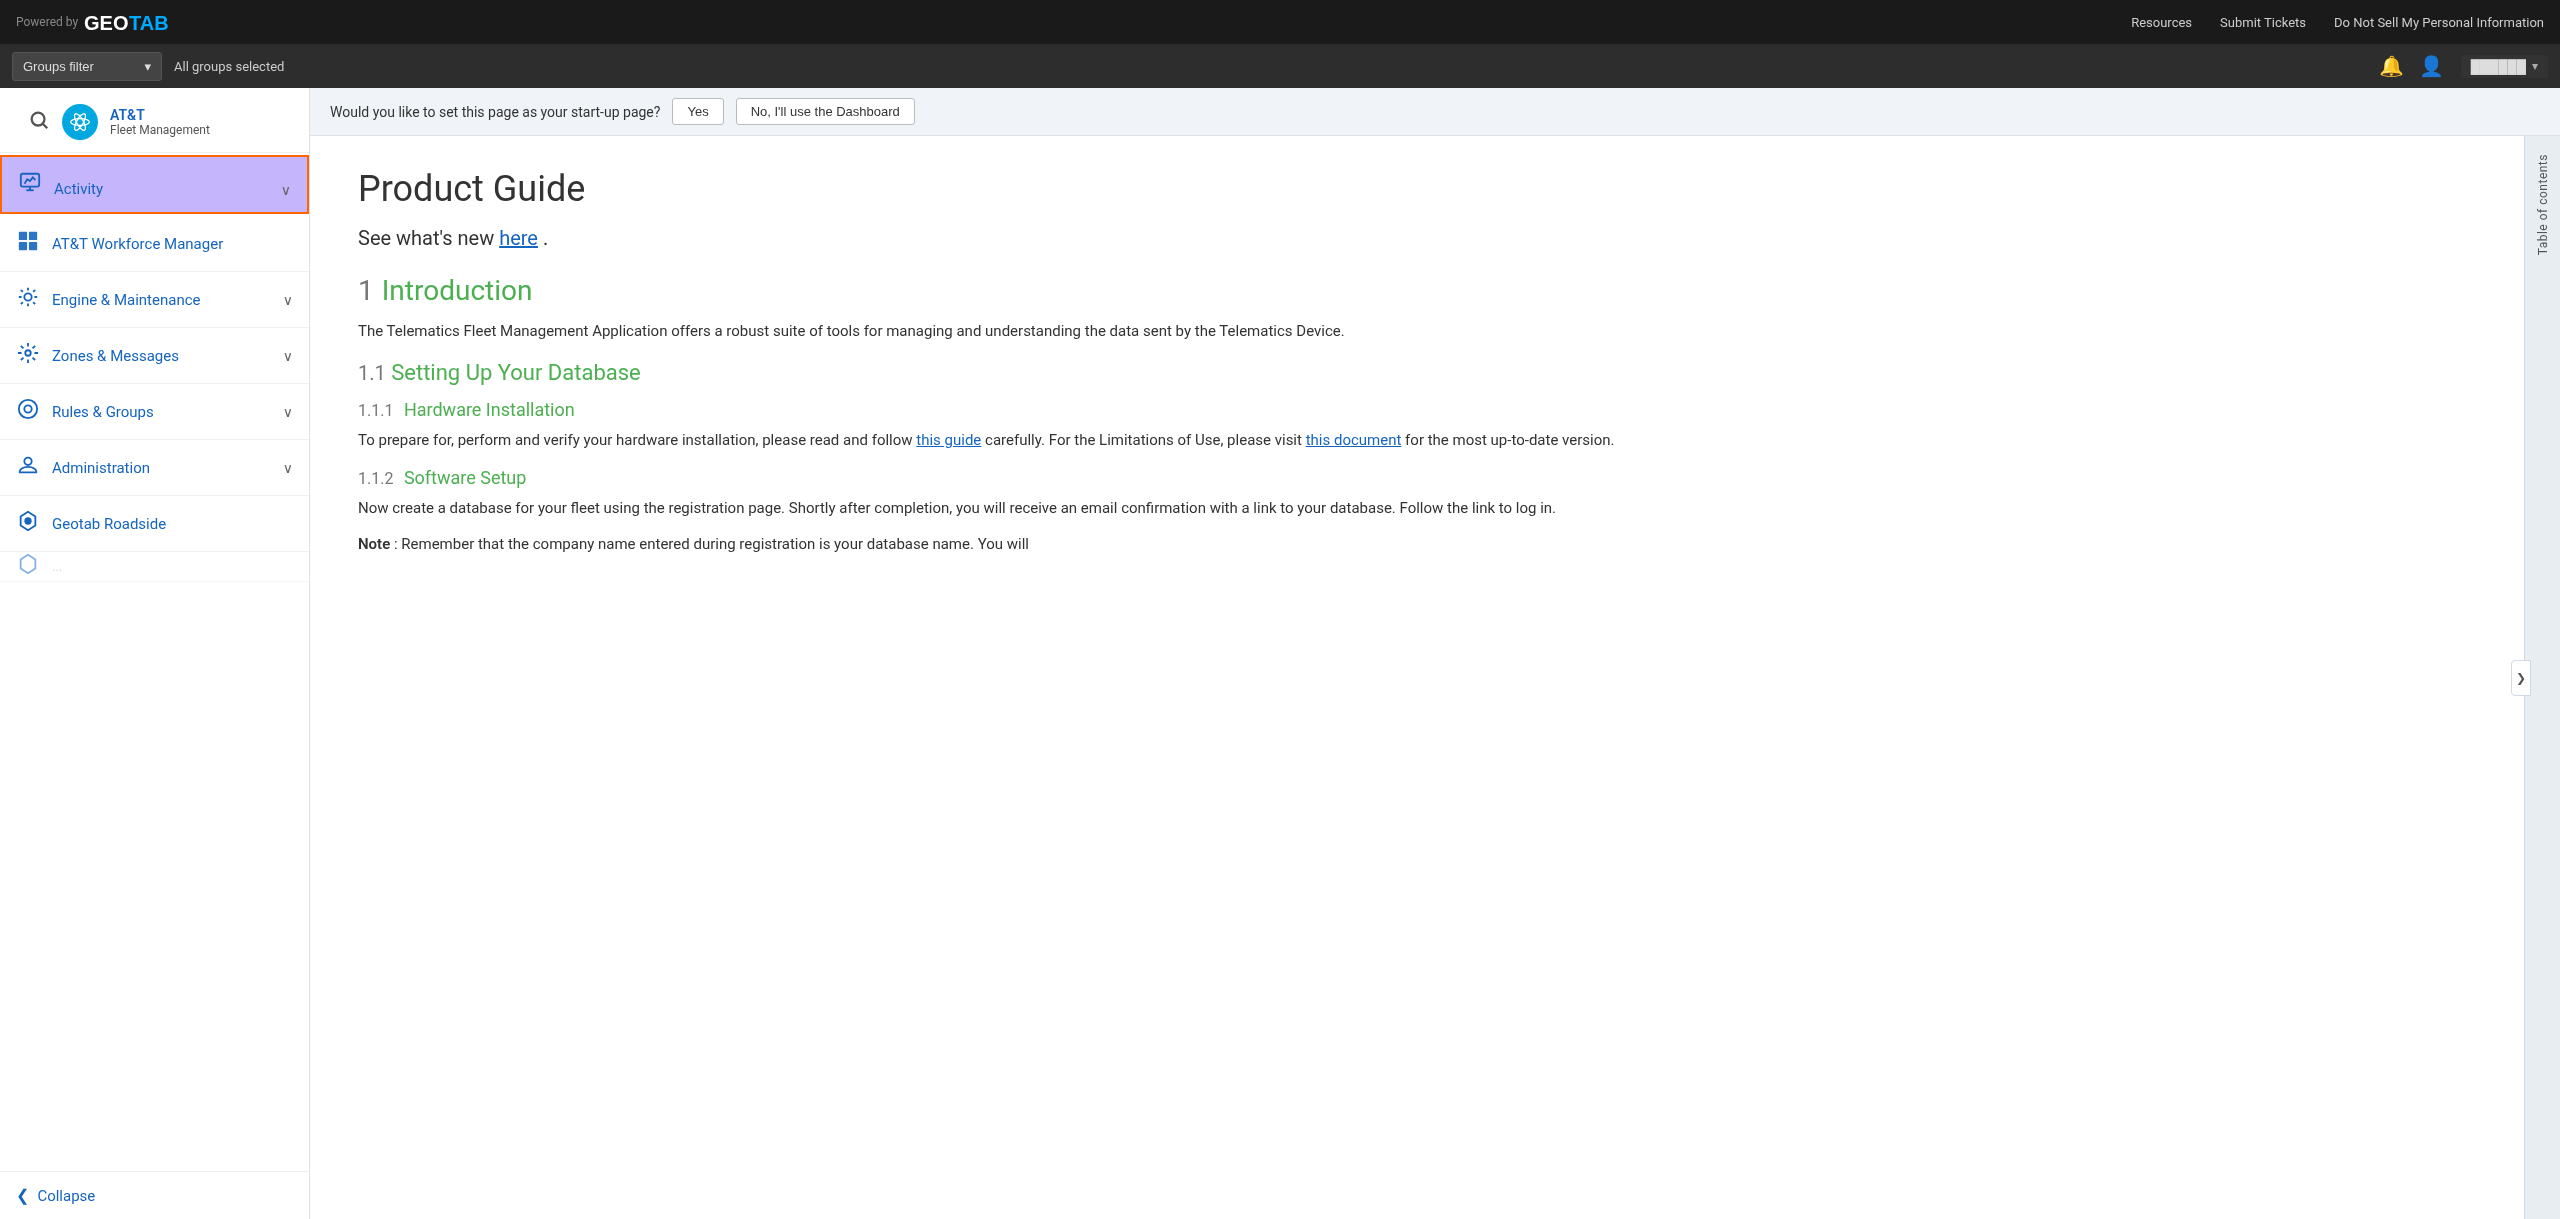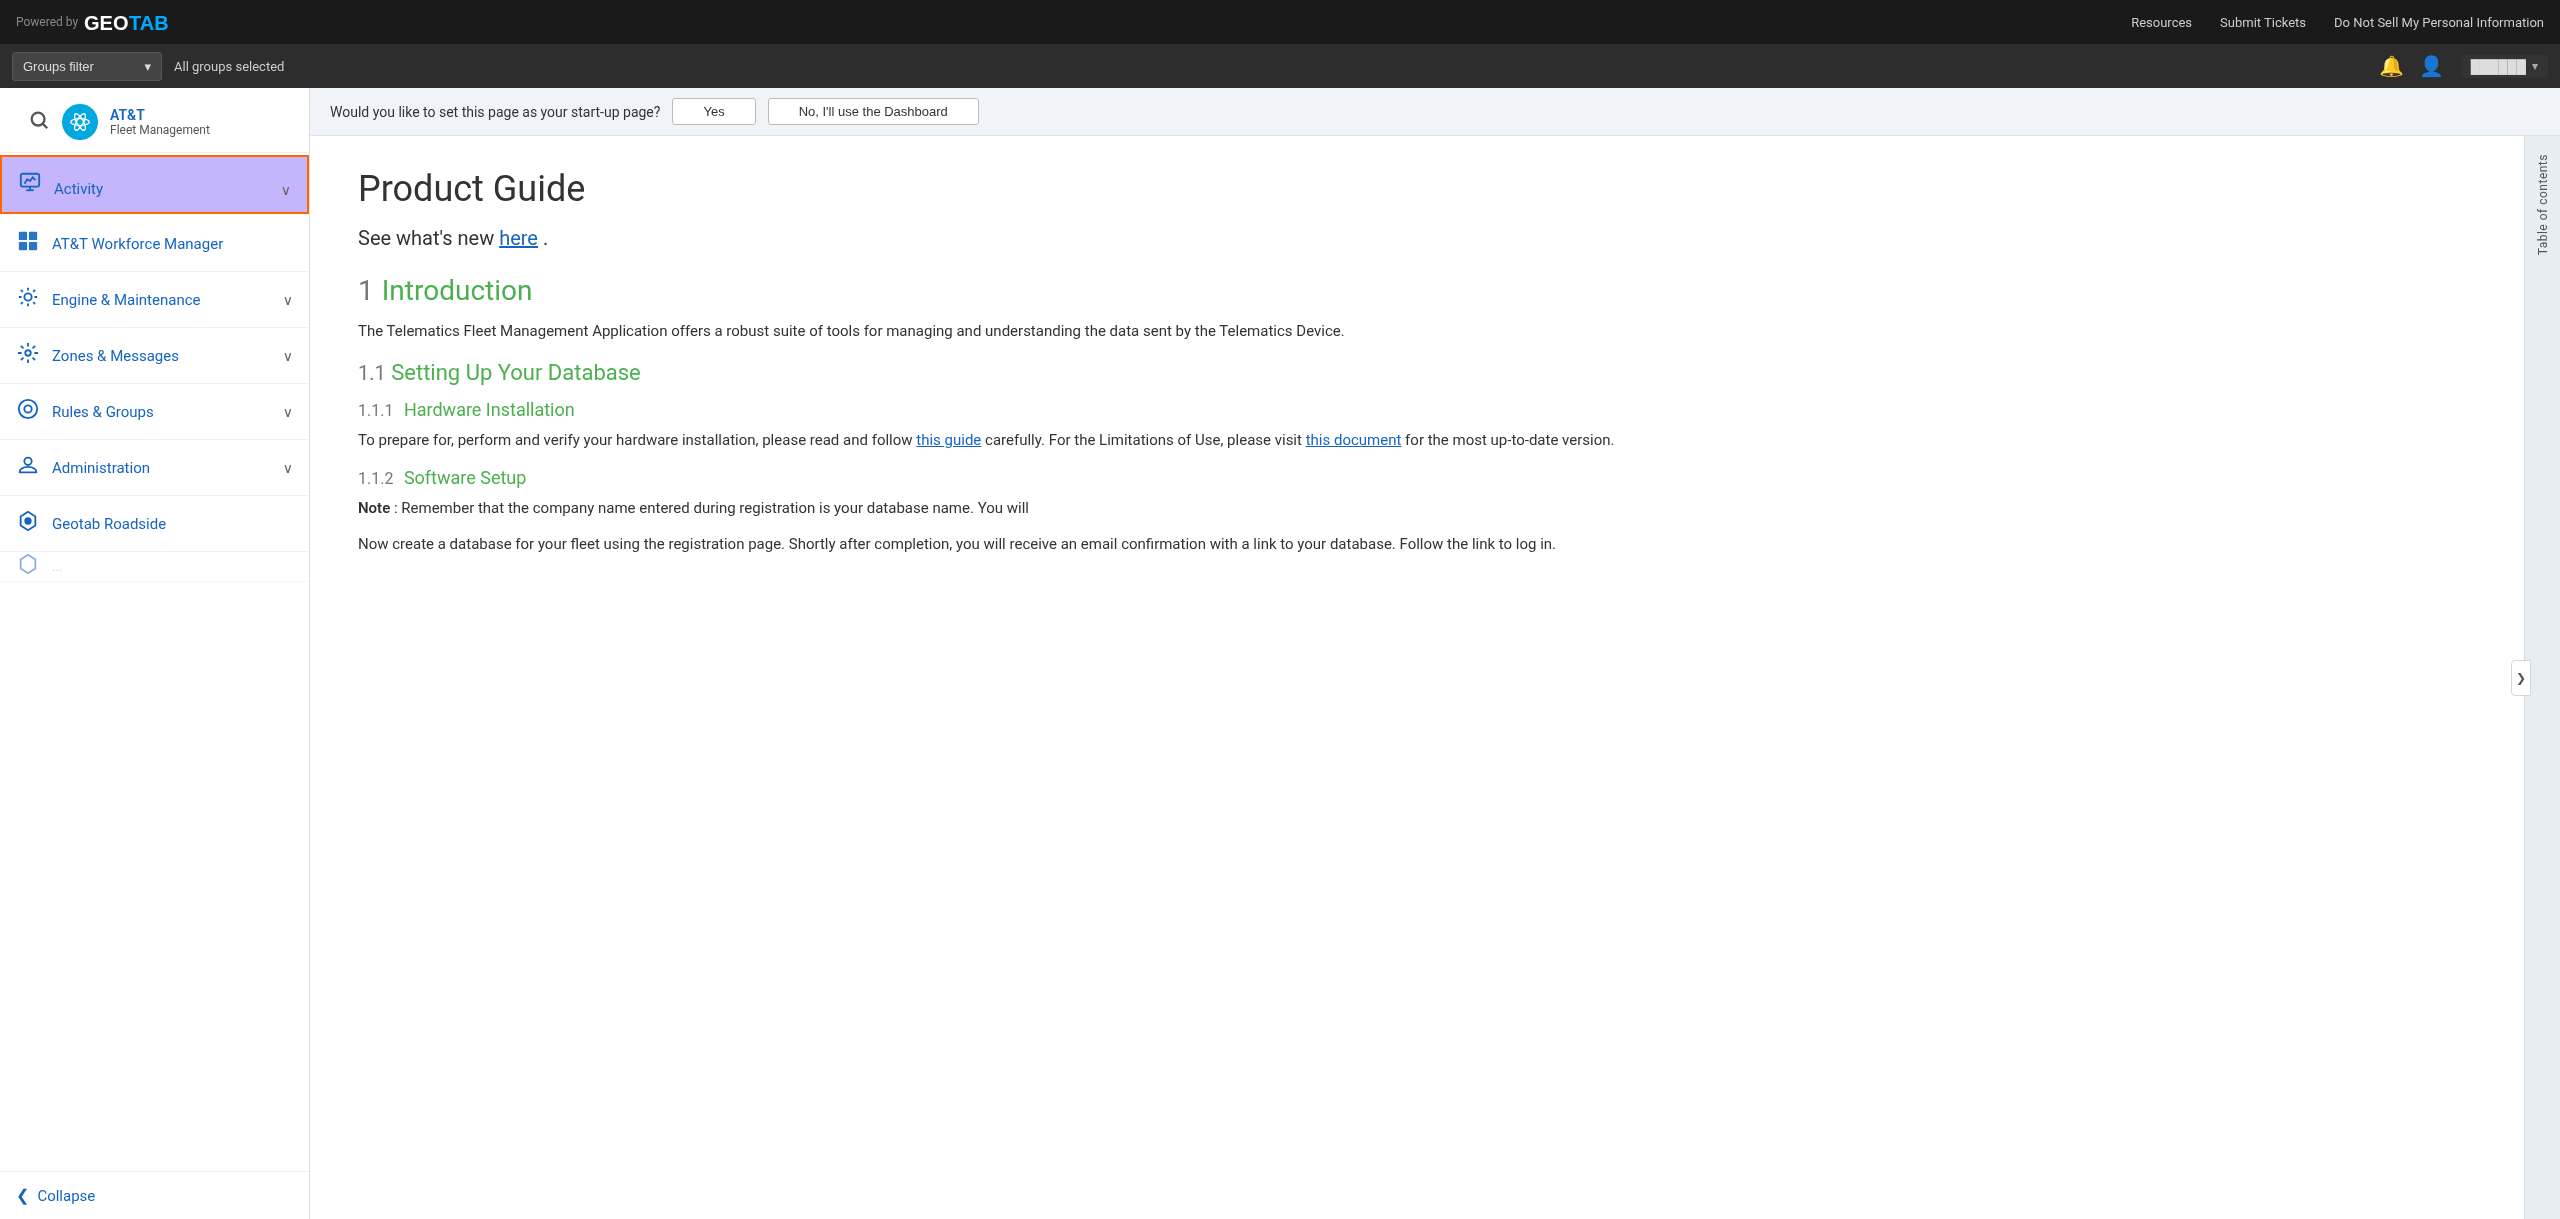--- a/index.html
+++ b/index.html
@@ -221,21 +221,21 @@
       gap: 12px;
       border-bottom: 1px solid #dde3ea;
     }
     .startup-text {
       color: #333;
       font-size: 14px;
     }
     .startup-btn {
       border: 1px solid #bbb;
       background: white;
-      padding: 5px 30px;
+      padding: 5px 14px;
       font-size: 13px;
       cursor: pointer;
       border-radius: 3px;
       color: #333;
     }
 
     
     .guide-wrapper {
       flex: 1;
       display: flex;
@@ -545,26 +545,26 @@
           <span> carefully. For the Limitations of Use, please visit </span>
           <a href="#">this document</a>
           <span> for the most up-to-date version.</span>
         </p>
 
         <h4 class="sub-sub-heading">
           <span style="color:#777;font-size:16px;margin-right:6px;">1.1.2</span>
           <span>Software Setup</span>
         </h4>
 
+        <p class="guide-para">Now create a database for your fleet using the registration page. Shortly after completion, you will receive an email confirmation with a link to your database. Follow the link to log in.</p>
+
         <p class="guide-para">
           <strong>Note</strong>
           <span>: Remember that the company name entered during registration is your database name. You will</span>
         </p>
-
-        <p class="guide-para">Now create a database for your fleet using the registration page. Shortly after completion, you will receive an email confirmation with a link to your database. Follow the link to log in.</p>
 
       </div>
 
       <div class="toc-panel">
         <div class="toc-collapse-btn">
           <span style="font-size:12px;color:#555;">❯</span>
         </div>
         <span class="toc-label">Table of contents</span>
       </div>
 

